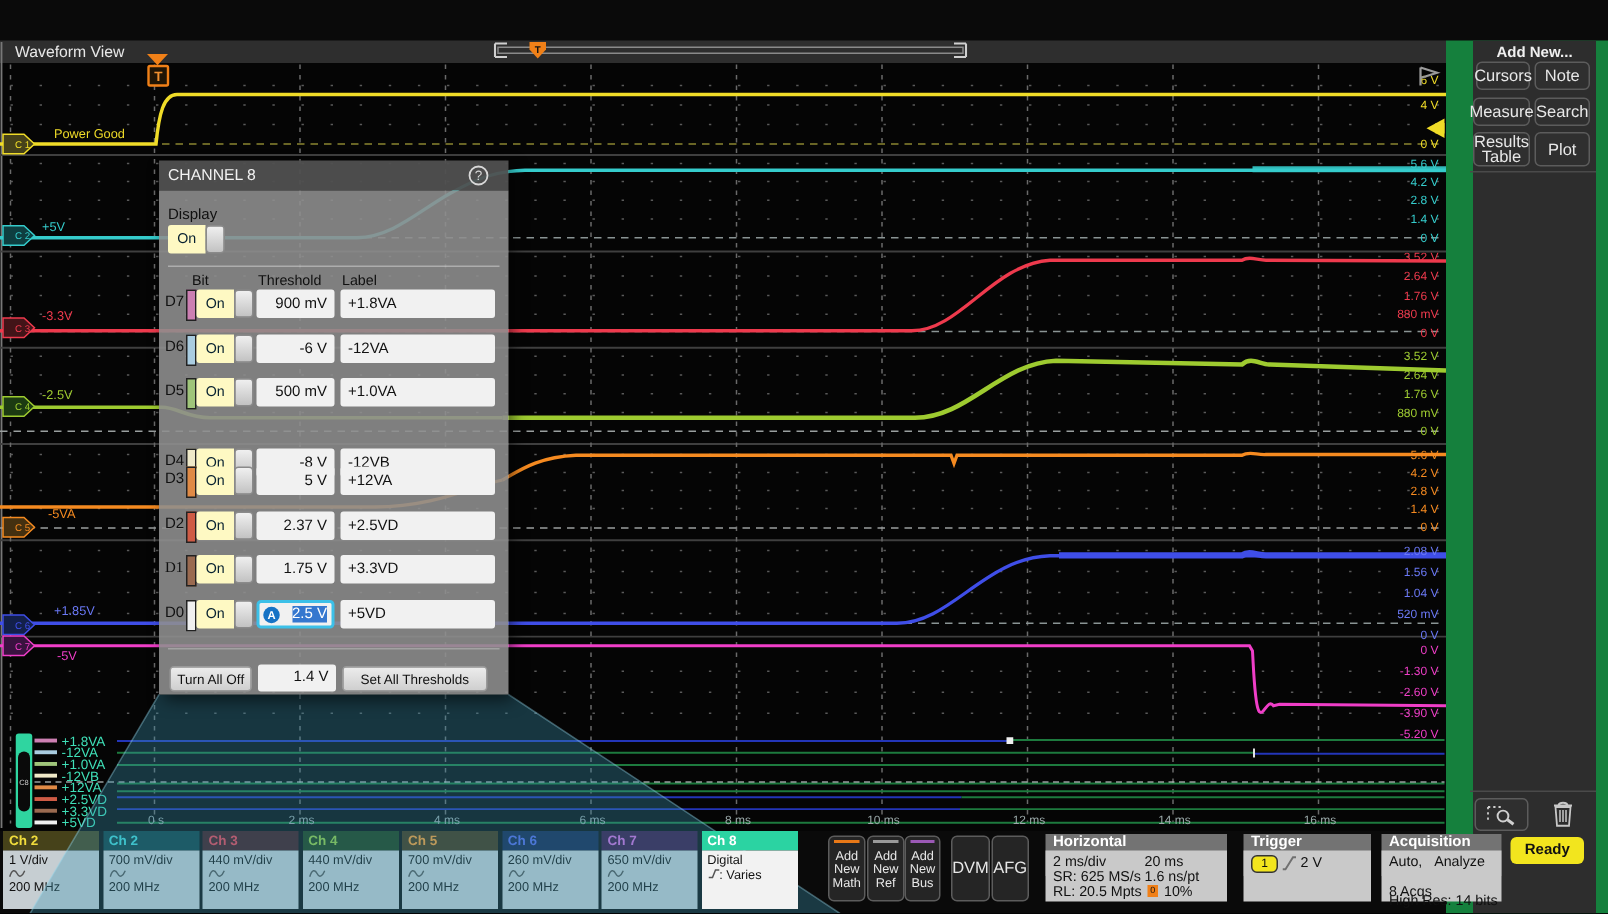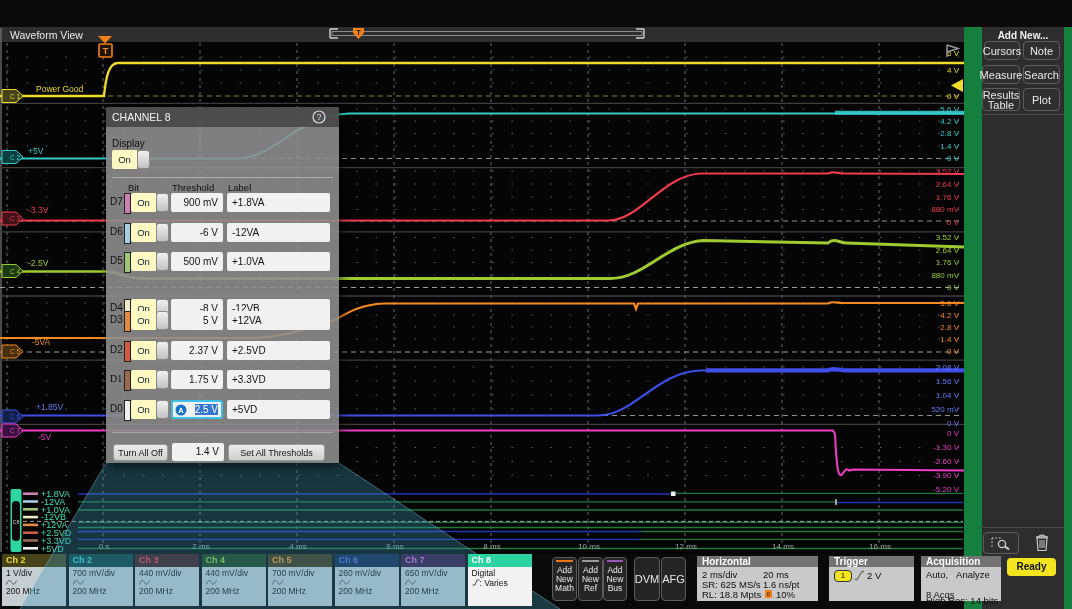--- a/index.html
+++ b/index.html
@@ -419,21 +419,21 @@
   <div class="sbtn" style="left:578px;top:557px;width:23px;height:42px;z-index:10;background:#252525;font-size:8.5px;line-height:9px;"><div style="position:absolute;left:3px;right:3px;top:2px;height:2px;background:#9a9a9a;"></div>Add<br>New<br>Ref</div>
   <div class="sbtn" style="left:603px;top:557px;width:22px;height:42px;z-index:10;background:#252525;font-size:8.5px;line-height:9px;"><div style="position:absolute;left:3px;right:3px;top:2px;height:2px;background:#9b59b6;"></div>Add<br>New<br>Bus</div>
   <div class="sbtn" style="left:634px;top:557px;width:24px;height:42px;z-index:10;background:#252525;">DVM</div>
   <div class="sbtn" style="left:661px;top:557px;width:23px;height:42px;z-index:10;background:#252525;">AFG</div>
   <div class="panelhdr" style="left:697px;top:556px;width:121px;box-sizing:border-box;">Horizontal</div>
   <div class="panelbody" style="left:697px;top:567px;width:121px;height:34px;">
    <div class="abs" style="left:5px;top:2px;">2 ms/div</div>
       <div class="abs" style="left:66px;top:2px;text-align:right;">20 ms</div>
    <div class="abs" style="left:5px;top:12px;">SR: 625 MS/s</div>
       <div class="abs" style="left:66px;top:12px;">1.6 ns/pt</div>
-   <div class="abs" style="left:5px;top:22px;">RL: 18.8 Mpts</div>
+   <div class="abs" style="left:5px;top:22px;">RL: 20.5 Mpts</div>
    <div class="abs" style="left:68px;top:23px;width:7px;height:8px;background:#f08018;color:#111;font-size:6px;text-align:center;line-height:8px;">0</div>
    <div class="abs" style="left:79px;top:22px;">10%</div>
  </div>
   <div class="panelhdr" style="left:829px;top:556px;width:85px;box-sizing:border-box;">Trigger</div>
   <div class="panelbody" style="left:829px;top:567px;width:85px;height:34px;">
    <div class="abs" style="left:5px;top:3px;width:16px;height:10px;background:#f2e51e;border:1px solid #333;border-radius:4px;color:#111;font-size:8px;text-align:center;line-height:10px;">1</div>
    <svg class="abs" style="left:26px;top:3px;" width="9" height="11" viewBox="0 0 9 11">
         <path d="M0 9.5 L2 9.5 L7 1.5 L9 1.5" stroke="#707070" stroke-width="1.3" fill="none"></path>
       </svg>
    <div class="abs" style="left:38px;top:3px;">2 V</div>

